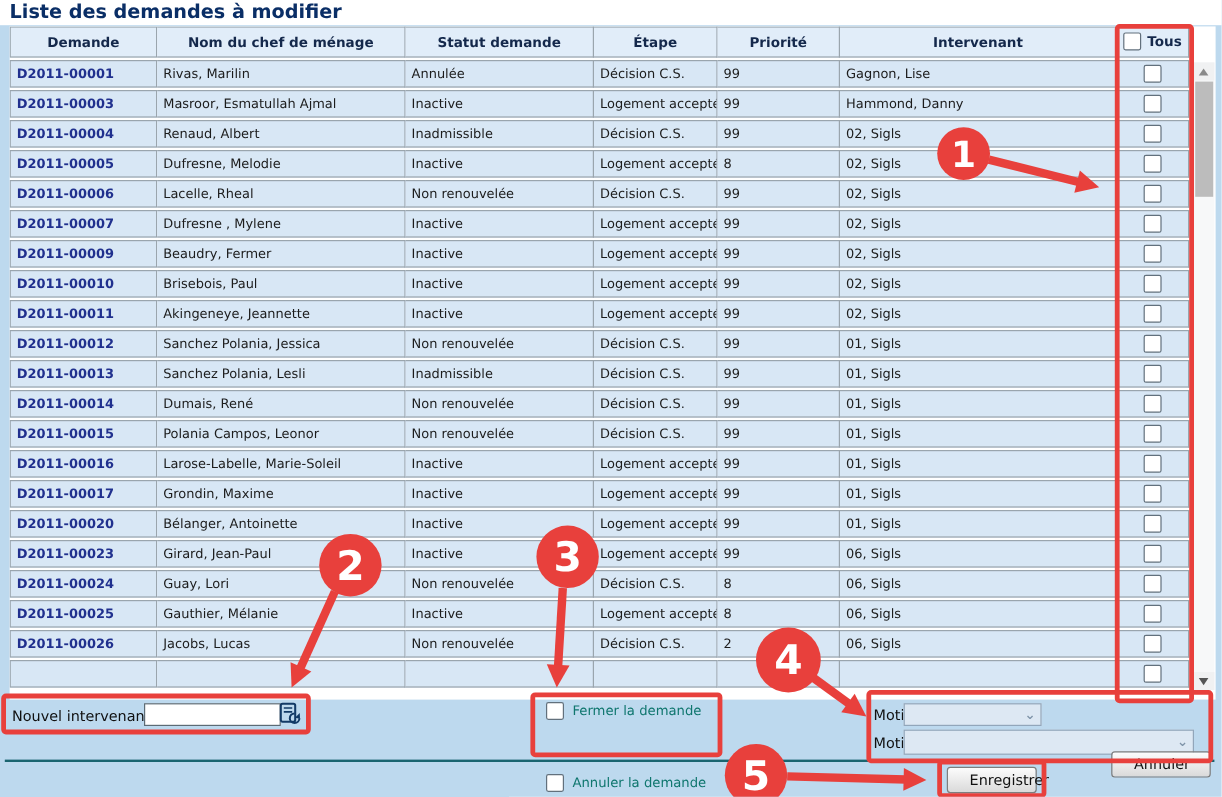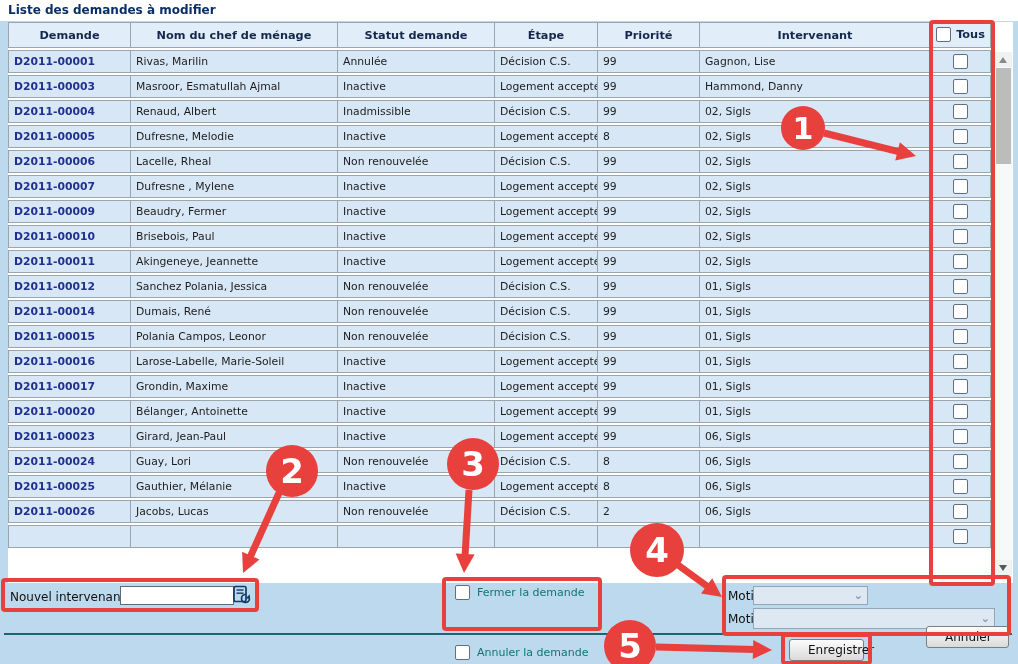--- a/index.html
+++ b/index.html
@@ -4,21 +4,21 @@
 <style>
   html,body{margin:0;padding:0;}
   body{
     width:1018px;height:664px;position:relative;overflow:hidden;
     background:#bdd9ee;
     font-family:"DejaVu Sans","Liberation Sans",sans-serif;
     -webkit-font-smoothing:antialiased;
   }
   .titlebar{
     position:absolute;top:0;left:0;width:1018px;height:21px;background:#ffffff;
-    color:#0a2e66;font-weight:bold;font-size:12px;line-height:20px;
+    color:#0a2e66;font-weight:bold;font-size:16px;line-height:20px;
     padding-left:8px;box-sizing:border-box;
   }
   .tablewrap{
     position:absolute;left:8px;top:22px;width:1005px;height:561px;
     overflow:hidden;background:#ffffff;
   }
   table.grid{
     border-collapse:separate;border-spacing:0 2px;width:983px;table-layout:fixed;
     font-size:10.8px;color:#1c1c1c;margin-top:-2px;
   }
@@ -200,20 +200,29 @@
   <tr>
     <td class="c-demande">D2011-00012</td>
     <td>Sanchez Polania, Jessica</td>
     <td>Non renouvelée</td>
     <td>Décision C.S.</td>
     <td>99</td>
     <td>01, Sigls</td>
     <td class="c-tous"><span class="cb"></span></td>
   </tr>
 
+  <tr>
+    <td class="c-demande">D2011-00013</td>
+    <td>Sanchez Polania, Lesli</td>
+    <td>Inadmissible</td>
+    <td>Décision C.S.</td>
+    <td>99</td>
+    <td>01, Sigls</td>
+    <td class="c-tous"><span class="cb"></span></td>
+  </tr>
 
   <tr>
     <td class="c-demande">D2011-00014</td>
     <td>Dumais, René</td>
     <td>Non renouvelée</td>
     <td>Décision C.S.</td>
     <td>99</td>
     <td>01, Sigls</td>
     <td class="c-tous"><span class="cb"></span></td>
   </tr>

